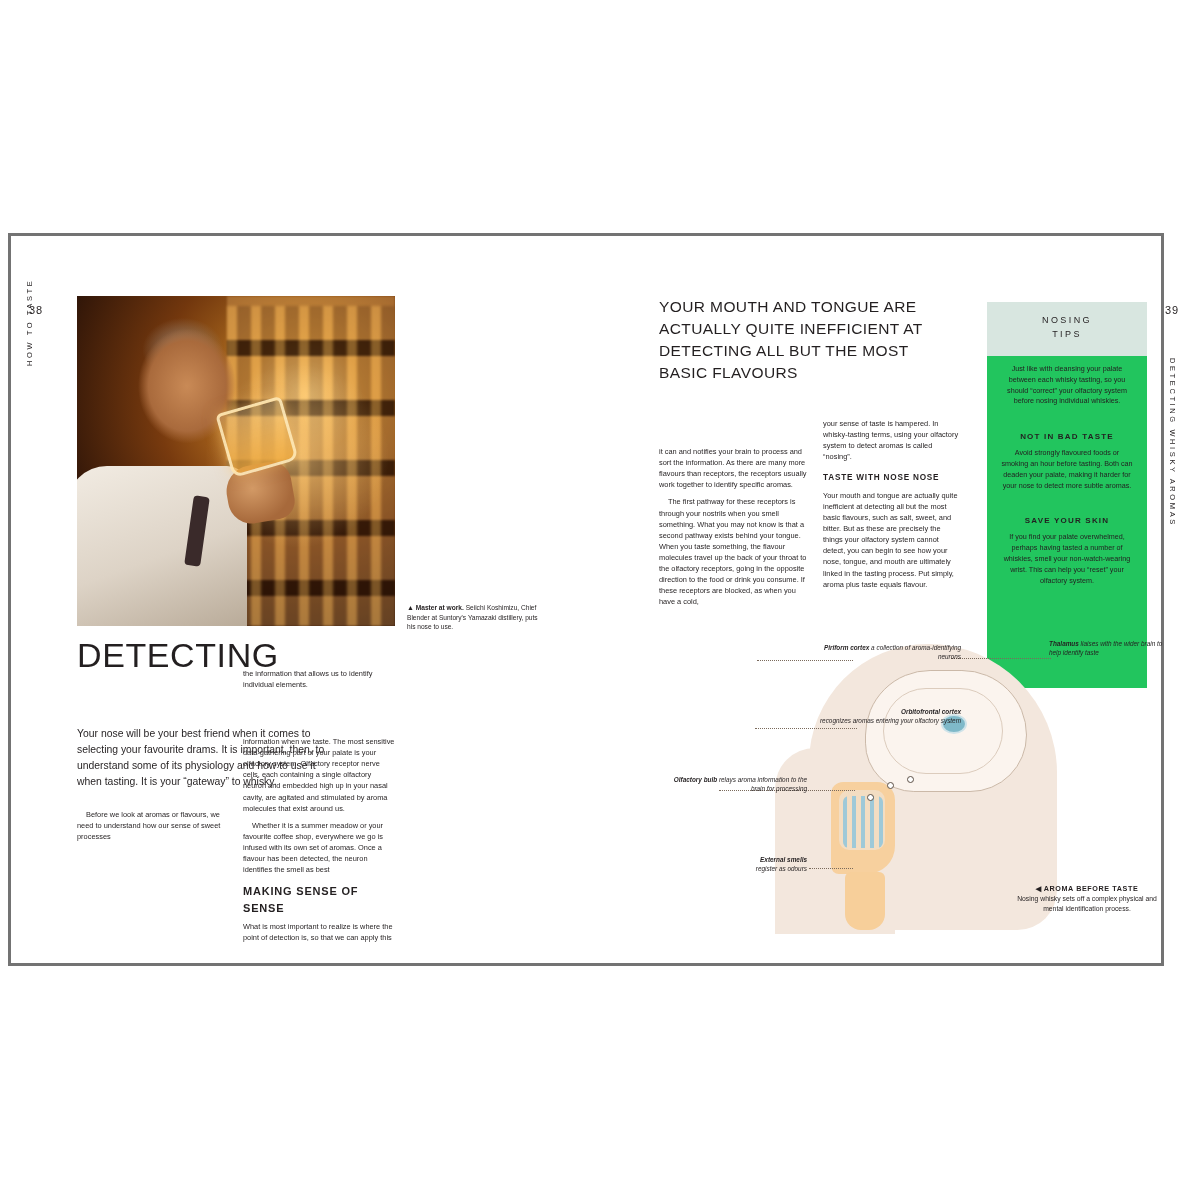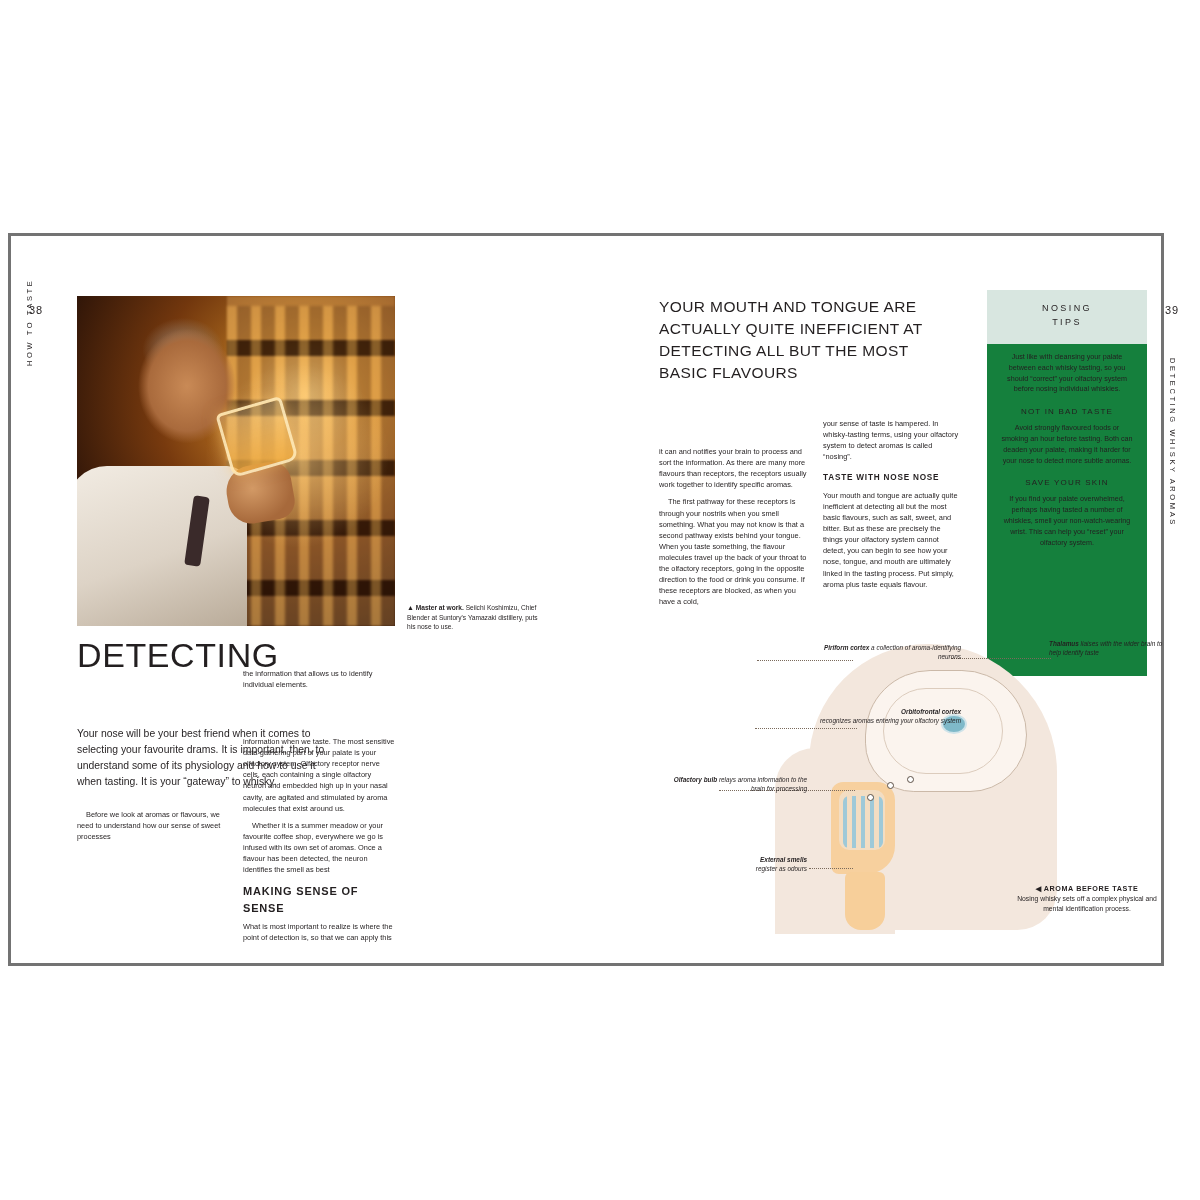--- a/index.html
+++ b/index.html
@@ -47,25 +47,25 @@
   .lcol2{left:232px;top:500px;width:152px;}
 
   
   .folio-right{position:absolute;left:1162px;top:68px;font-size:11px;letter-spacing:1px;color:#231f20;}
   .vert-right{position:absolute;left:1174px;top:120px;transform:rotate(90deg);transform-origin:left top;font-size:7.5px;letter-spacing:2.6px;color:#231f20;white-space:nowrap;}
   .pullquote{position:absolute;left:648px;top:60px;width:300px;font-size:15.5px;line-height:1.42;letter-spacing:.4px;color:#231f20;}
   .rcol1{left:648px;top:182px;width:148px;margin-top:28px;}
   .rcol2{left:812px;top:182px;width:136px;}
   .rsub{font-size:8.2px;letter-spacing:.8px;font-weight:bold;margin:10px 0 5px 0;}
 
-  .tipsbox{position:absolute;left:976px;top:54px;width:160px;height:386px;background:#15803d;}
+  .tipsbox{position:absolute;left:976px;top:66px;width:160px;height:386px;background:#22c55e;}
   .tipsbox .head{position:absolute;left:0;top:0;width:160px;height:54px;background:#d8e6e0;}
   .tipsbox .head .t{position:absolute;left:0;top:12px;width:160px;text-align:center;font-size:9px;letter-spacing:2.4px;line-height:1.5;}
   .tipsbox .body{position:absolute;left:14px;top:62px;width:132px;font-size:7.2px;line-height:1.5;text-align:center;}
-  .tipsbox .th{font-size:8px;letter-spacing:1.2px;font-weight:normal;margin:11px 0 5px 0;text-align:center;}
+  .tipsbox .th{font-size:8px;letter-spacing:1.2px;font-weight:bold;margin:24px 0 5px 0;text-align:center;}
 
   
   .illus{position:absolute;left:648px;top:400px;width:520px;height:300px;}
   .head-shape{position:absolute;left:150px;top:8px;width:248px;height:286px;background:#f3e7dd;border-radius:120px 130px 40px 34px;}
   .head-shape2{position:absolute;left:116px;top:112px;width:120px;height:186px;background:#f3e7dd;border-radius:40px 0 0 0;}
   .brain{position:absolute;left:206px;top:34px;width:160px;height:120px;border:1.2px solid #cbb9a8;border-radius:80px 80px 70px 60px;background:#fbf4ee;}
   .brain2{position:absolute;left:224px;top:52px;width:118px;height:84px;border:1px solid #dcccbd;border-radius:60px;}
   .thal{position:absolute;left:282px;top:78px;width:22px;height:16px;background:#7fb9c9;border-radius:50%;border:2px solid #cfe3e9;}
   .nasal{position:absolute;left:172px;top:146px;width:64px;height:92px;background:#f7cf9a;border-radius:12px 18px 28px 8px;opacity:.95;}
   .nasal-in{position:absolute;left:180px;top:154px;width:46px;height:60px;background:#f3ddc2;border-radius:10px;}

